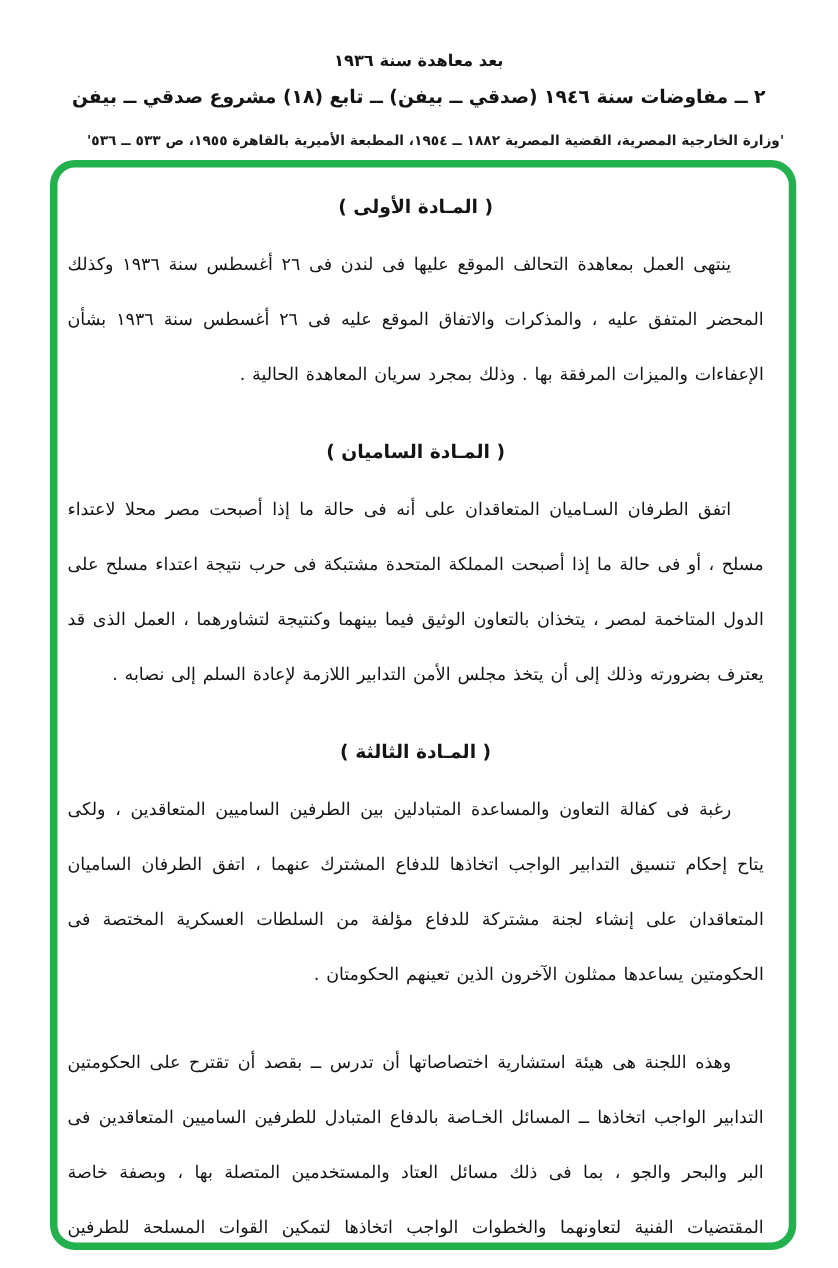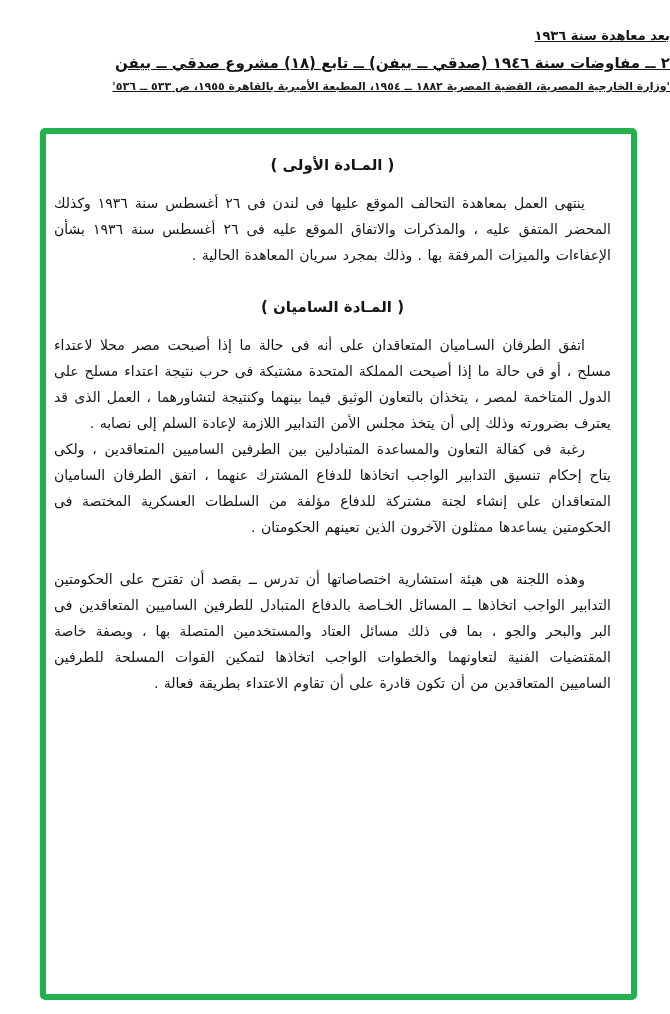--- a/index.html
+++ b/index.html
@@ -11,67 +11,66 @@
     position: relative;
     width: 670px;
     height: 1014px;
     background: #ffffff;
     overflow: hidden;
     direction: rtl;
     font-family: "DejaVu Sans", "Liberation Sans", sans-serif;
     color: #141414;
   }
   .doc-header {
-    padding-top: 28px;
-    text-align: right;
-    text-decoration: underline;
+    padding-top: 42px;
+    text-align: center;
   }
   .doc-header .h-line1 {
     font-size: 13px;
     font-weight: bold;
     letter-spacing: 0.5px;
     margin-bottom: 11px;
   }
   .doc-header .h-line2 {
     font-size: 15px;
     font-weight: bold;
-    margin-bottom: 8px;
+    margin-bottom: 20px;
   }
   .doc-header .h-source {
     font-size: 11px;
     font-weight: bold;
     color: #1b1b1b;
     margin-left: 27px;
   }
   .green-box {
     position: absolute;
     left: 40px;
     top: 128px;
     width: 597px;
     height: 872px;
     box-sizing: border-box;
     border: 6px solid #404040;
-    border-radius: 5px;
+    border-radius: 20px;
     padding: 14px 20px 10px 8px;
     overflow: hidden;
     background: #ffffff;
   }
   .article-title {
     text-align: center;
     font-size: 15px;
     font-weight: bold;
     margin: 30px 0 16px 0;
   }
   .article:first-child .article-title {
     margin-top: 8px;
   }
   .article p {
     margin: 0;
     font-size: 14px;
-    line-height: 26px;
+    line-height: 44px;
     text-align: justify;
     text-indent: 26px;
     word-spacing: 1px;
   }
   .article p + p {
     margin-top: 22px;
   }
   .article.last p + p {
     margin-top: 26px;
   }
@@ -93,19 +92,20 @@
       <div class="article-title">( المـادة الأولى )</div>
       <p>ينتهى العمل بمعاهدة التحالف الموقع عليها فى لندن فى ٢٦ أغسطس سنة ١٩٣٦ وكذلك المحضر المتفق عليه ، والمذكرات والاتفاق الموقع عليه فى ٢٦ أغسطس سنة ١٩٣٦ بشأن الإعفاءات والميزات المرفقة بها . وذلك بمجرد سريان المعاهدة الحالية .</p>
     </div>
 
     <div class="article">
       <div class="article-title">( المـادة الساميان )</div>
       <p>اتفق الطرفان السـاميان المتعاقدان على أنه فى حالة ما إذا أصبحت مصر محلا لاعتداء مسلح ، أو فى حالة ما إذا أصبحت المملكة المتحدة مشتبكة فى حرب نتيجة اعتداء مسلح على الدول المتاخمة لمصر ، يتخذان بالتعاون الوثيق فيما بينهما وكنتيجة لتشاورهما ، العمل الذى قد يعترف بضرورته وذلك إلى أن يتخذ مجلس الأمن التدابير اللازمة لإعادة السلم إلى نصابه .</p>
     </div>
 
     <div class="article last">
+      <div class="article-title">( المـادة الثالثة )</div>
       <p>رغبة فى كفالة التعاون والمساعدة المتبادلين بين الطرفين الساميين المتعاقدين ، ولكى يتاح إحكام تنسيق التدابير الواجب اتخاذها للدفاع المشترك عنهما ، اتفق الطرفان الساميان المتعاقدان على إنشاء لجنة مشتركة للدفاع مؤلفة من السلطات العسكرية المختصة فى الحكومتين يساعدها ممثلون الآخرون الذين تعينهم الحكومتان .</p>
       <p>وهذه اللجنة هى هيئة استشارية اختصاصاتها أن تدرس ــ بقصد أن تقترح على الحكومتين التدابير الواجب اتخاذها ــ المسائل الخـاصة بالدفاع المتبادل للطرفين الساميين المتعاقدين فى البر والبحر والجو ، بما فى ذلك مسائل العتاد والمستخدمين المتصلة بها ، وبصفة خاصة المقتضيات الفنية لتعاونهما والخطوات الواجب اتخاذها لتمكين القوات المسلحة للطرفين الساميين المتعاقدين من أن تكون قادرة على أن تقاوم الاعتداء بطريقة فعالة .</p>
     </div>
 
   </div>
 
 </div>
 
 </body></html>

